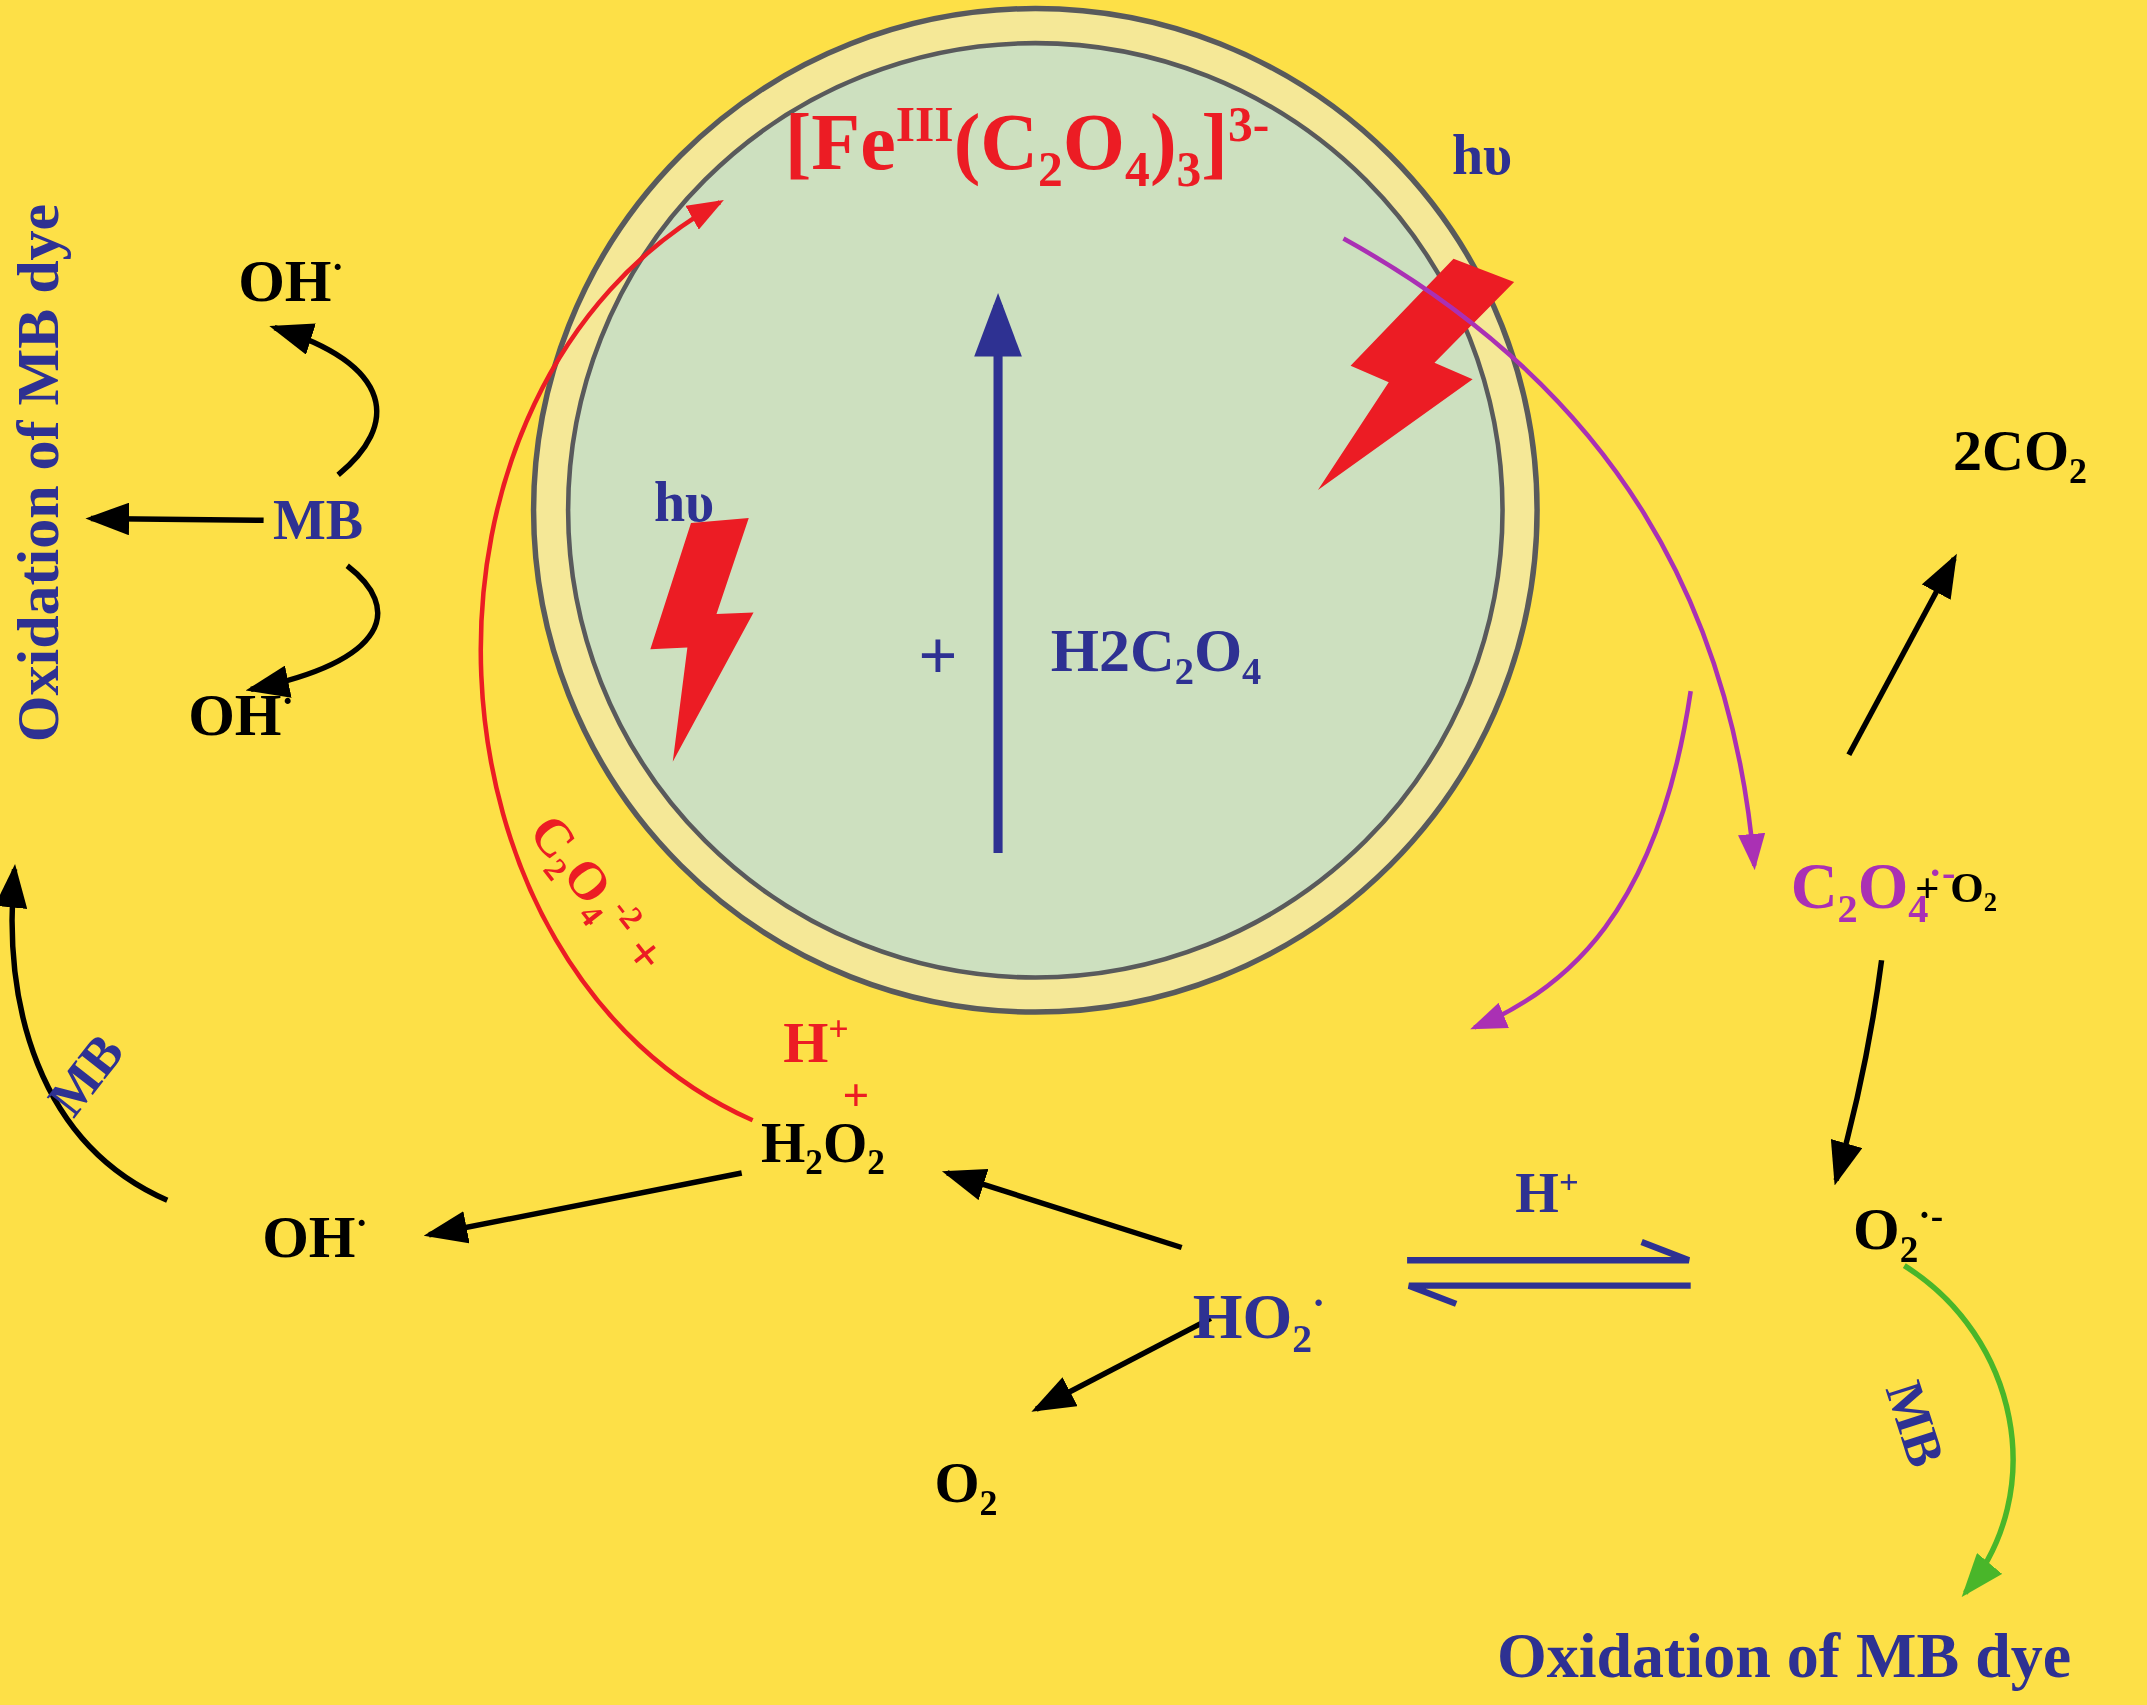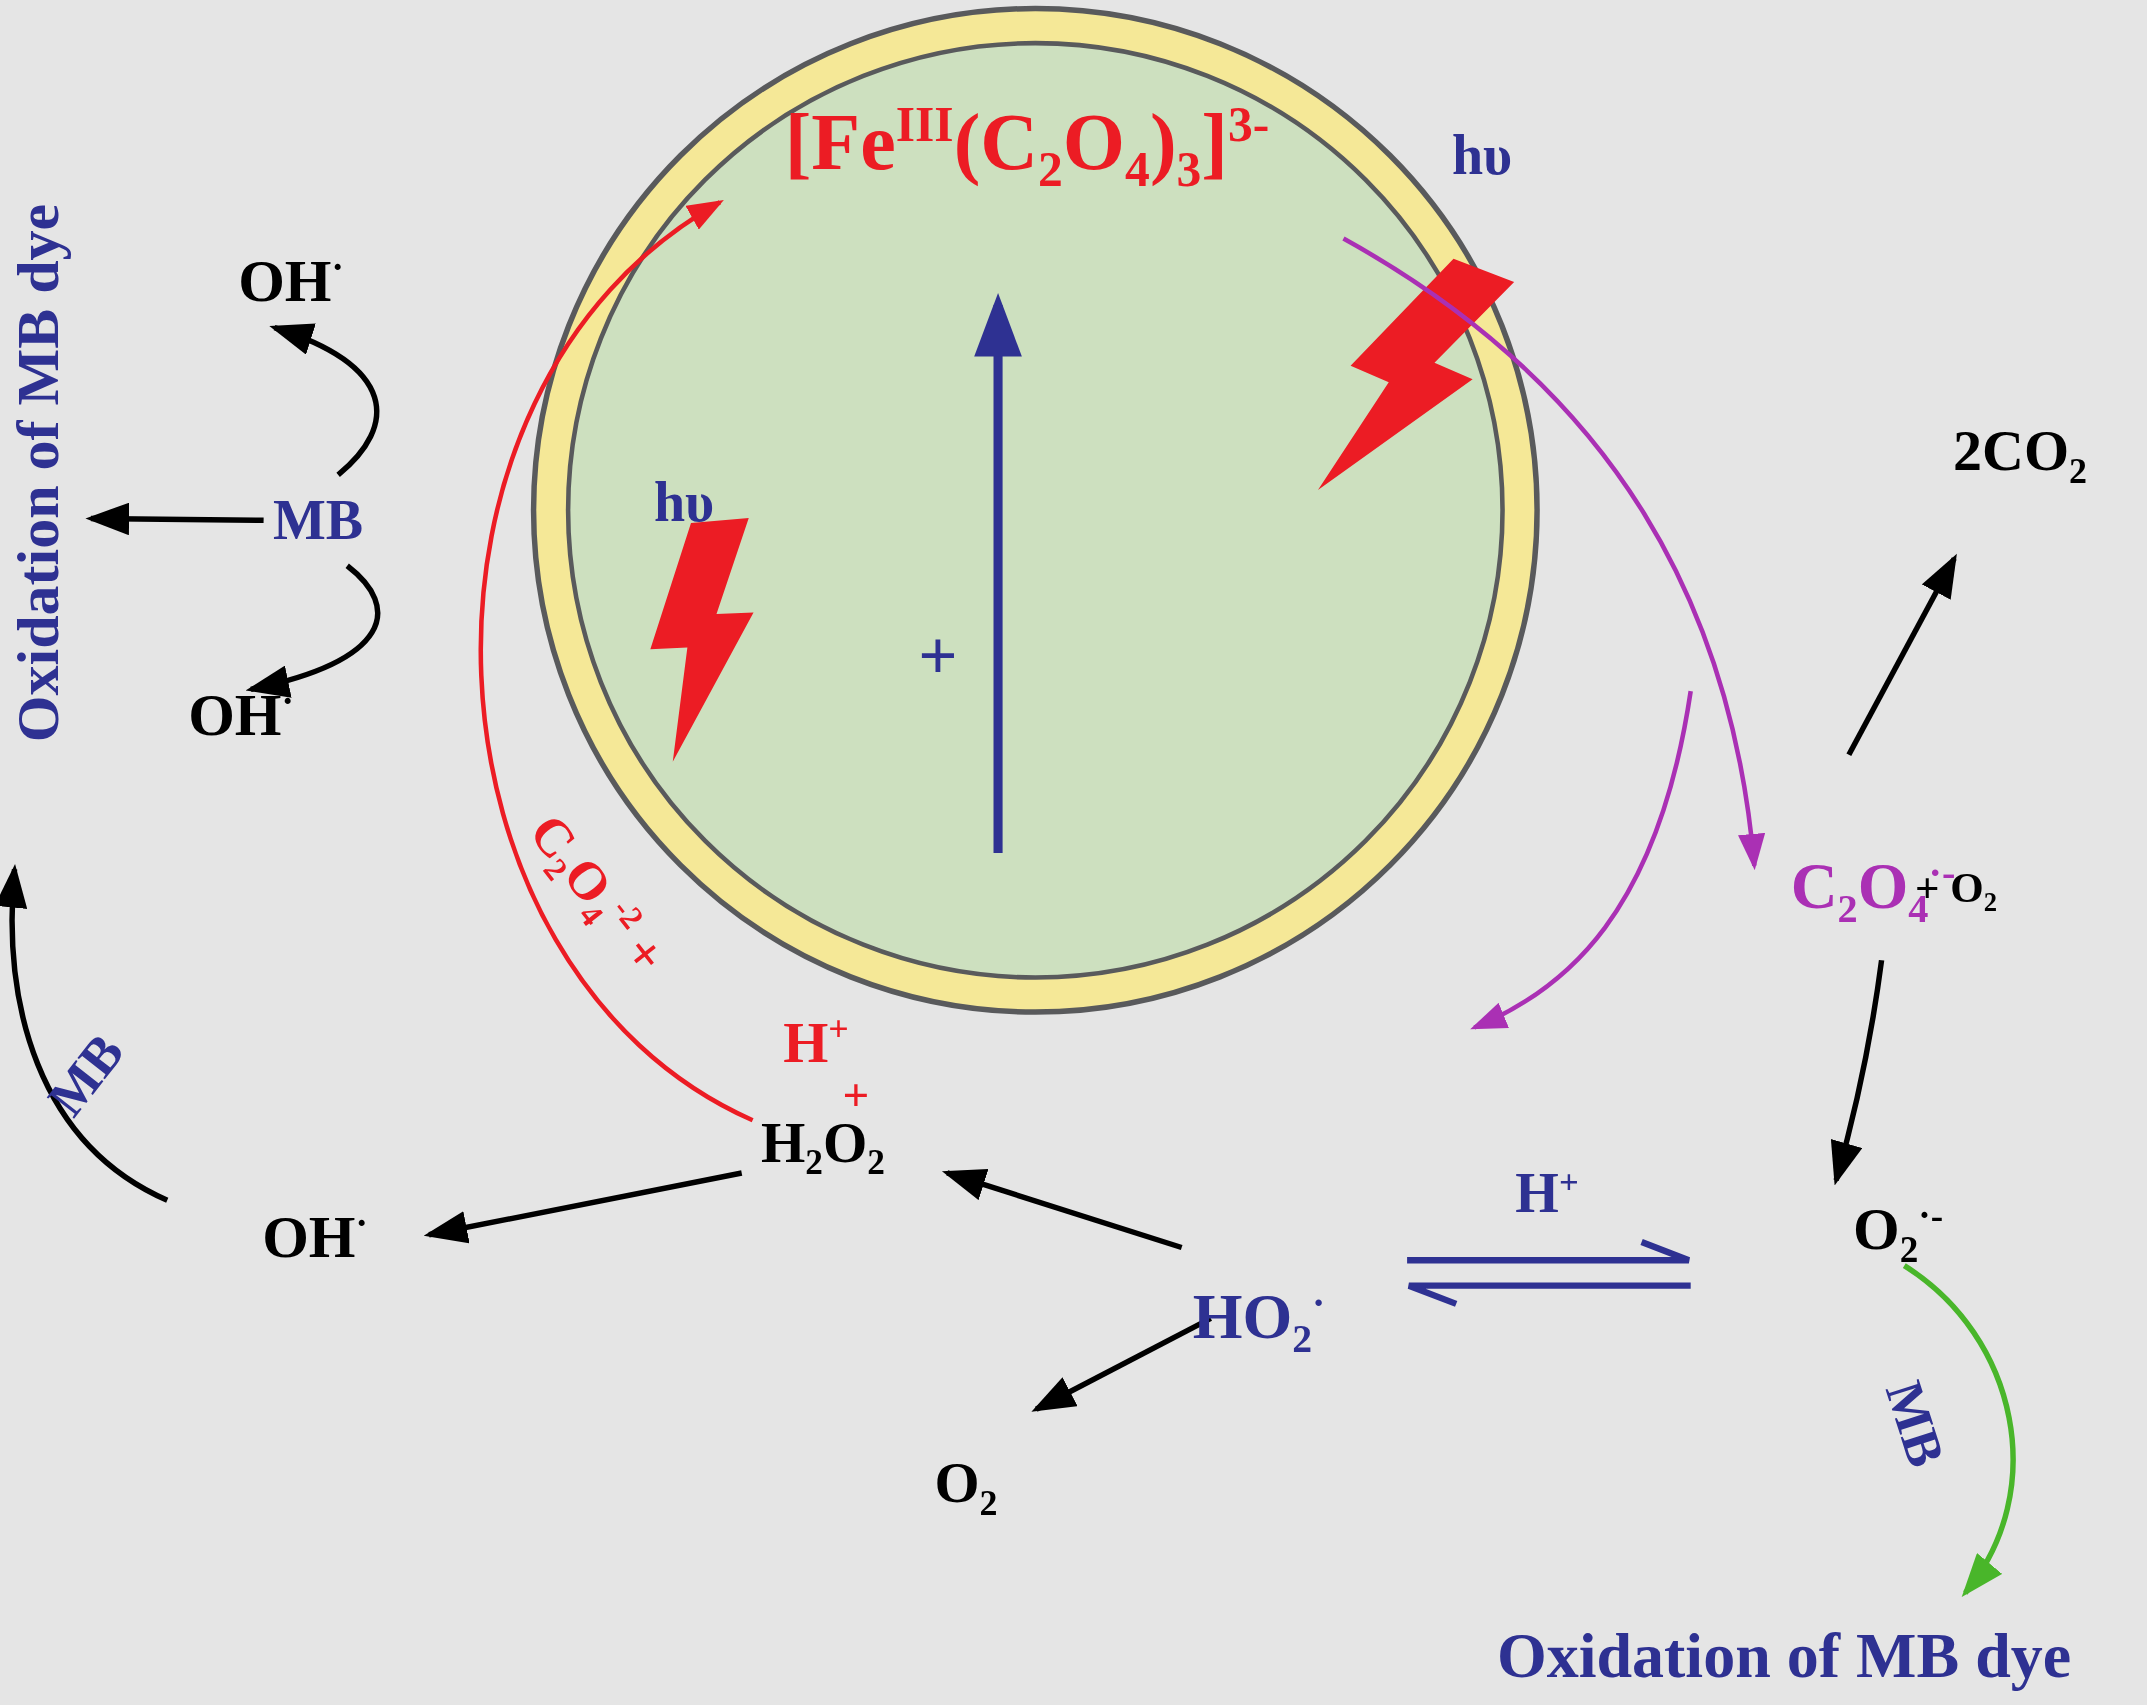--- a/index.html
+++ b/index.html
@@ -1,17 +1,17 @@
 <!DOCTYPE html>
 <html style="font-size:14.5px"><head>
 <meta charset="utf-8">
 <style>
   html,body{margin:0;padding:0;background:#ffffff;}
   .stage{
-    position:relative;width:2147px;height:1706px;background:#e5e5e5;
+    position:relative;width:2147px;height:1706px;background:#fde047;
     overflow:hidden;font-family:"Liberation Serif", serif;
   }
   .stage svg{position:absolute;left:0;top:0;}
   .lbl{
     position:absolute;transform:translate(-50%,-50%);
     font-weight:700;white-space:nowrap;line-height:1;
   }
   .lbl sub{font-size:0.62em;}
   .lbl sup{font-size:0.62em;}
   .red{color:#ec1c24;}
@@ -71,20 +71,21 @@
     <path d="M1548 1386 H1858 l-52 -20" stroke="#2e3192" stroke-width="7" fill="none"></path>
     <path d="M1860 1414 H1550 l52 20" stroke="#2e3192" stroke-width="7" fill="none"></path>
 
     <path d="M2095 1392 C2220 1470 2255 1640 2162 1752" stroke="#49b62a" stroke-width="6" fill="none" marker-end="url(#mk-green)"></path>
   </svg>
 
   <div class="lbl red" style="left:1027px;top:147px;font-size:80px"><span>[Fe</span><sup>III</sup><span>(C</span><sub>2</sub><span>O</span><sub>4</sub><span>)</span><sub>3</sub><span>]</span><sup>3-</sup></div>
   <div class="lbl blue" style="left:1482px;top:155px;font-size:56px">hυ</div>
   <div class="lbl blue" style="left:684px;top:502px;font-size:56px">hυ</div>
   <div class="lbl blue" style="left:938px;top:656px;font-size:69px">+</div>
+  <div class="lbl blue" style="left:1156px;top:655px;font-size:62px"><span>H2C</span><sub>2</sub><span>O</span><sub>4</sub></div>
 
   <div class="lbl black" style="left:291px;top:280px;font-size:60px"><span>OH</span><sup>·</sup></div>
   <div class="lbl blue" style="left:318px;top:520px;font-size:56px">MB</div>
   <div class="lbl black" style="left:241px;top:714px;font-size:60px"><span>OH</span><sup>·</sup></div>
   <div class="lbl blue" style="left:38px;top:473px;font-size:60px;transform:translate(-50%,-50%) rotate(-90deg)">Oxidation of MB dye</div>
   <div class="lbl blue" style="left:86px;top:1075px;font-size:53px;transform:translate(-50%,-50%) rotate(-52deg)">MB</div>
   <div class="lbl black" style="left:315px;top:1236px;font-size:60px"><span>OH</span><sup>·</sup></div>
 
   <div class="lbl red" style="left:595px;top:896px;font-size:53px;transform:translate(-50%,-50%) rotate(52deg)"><span>C</span><sub>2</sub><span>O</span><sub>4</sub><sup>-2</sup><span> +</span></div>
   <div class="lbl red" style="left:816px;top:1042px;font-size:58px"><span>H</span><sup>+</sup></div>

